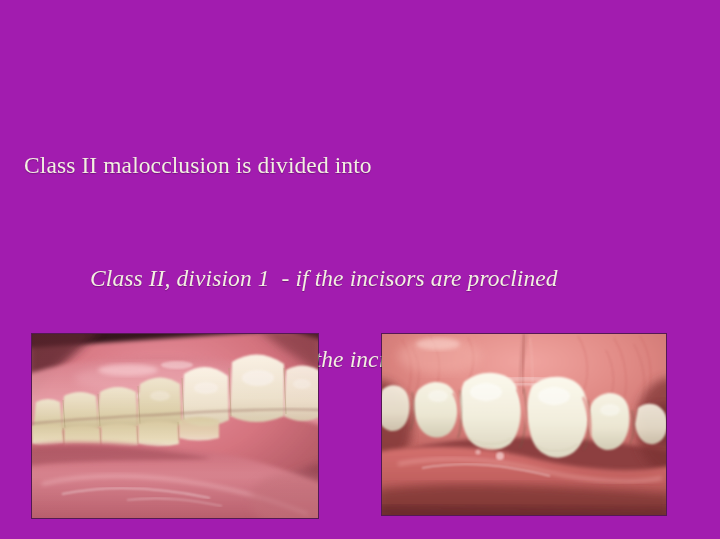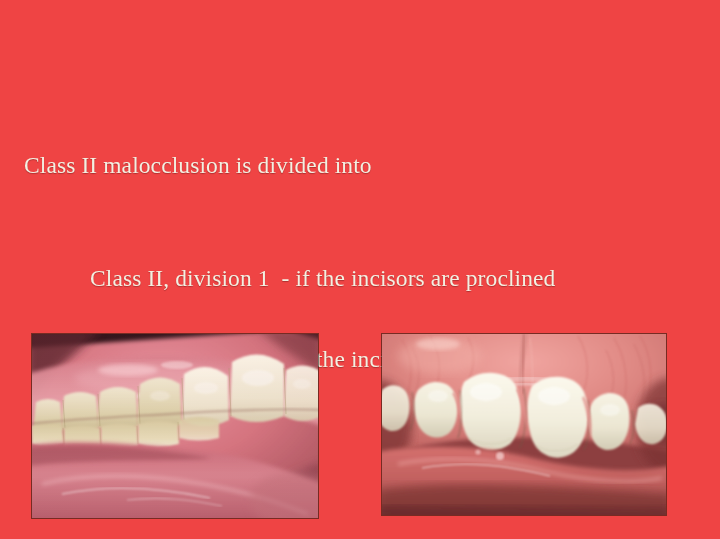--- a/index.html
+++ b/index.html
@@ -40,20 +40,21 @@
   .sub-lines {
     position: absolute;
     left: 90px;
     top: 211px;
     font-size: 23.5px;
     line-height: 27px;
     color: #f3f0e2;
     white-space: pre;
     letter-spacing: 0.1px;
     text-shadow: 0 1px 1px rgba(0,0,0,0.28);
+    font-style: italic;
   }
   .sub-line { display: block; white-space: pre; }
 
   
   .photo {
     position: absolute;
     overflow: hidden;
     background: #7b3a44;
     box-shadow: 0 0 0 1px rgba(20,24,10,0.55);
   }
@@ -67,21 +68,21 @@
     left: 382px;
     top: 334px;
     width: 284px;
     height: 181px;
   }
   .photo svg { display: block; width: 100%; height: 100%; }
 </style>
 </head>
 <body>
 
-<div id="slide" style="background: #ef4444;">
+<div id="slide" style="background: #a21caf;">
 
   <div id="text-block">
 
     <div class="heading-line" style="color: rgb(243, 240, 226);">Class II malocclusion is divided into</div>
 
     <div class="sub-lines" style="color: rgb(243, 240, 226);">
       <span class="sub-line">Class II, division 1  - if the incisors are proclined</span>
       <span class="sub-line">Class II, division 2  - if the incisors are retroclined.</span>
     </div>
 

